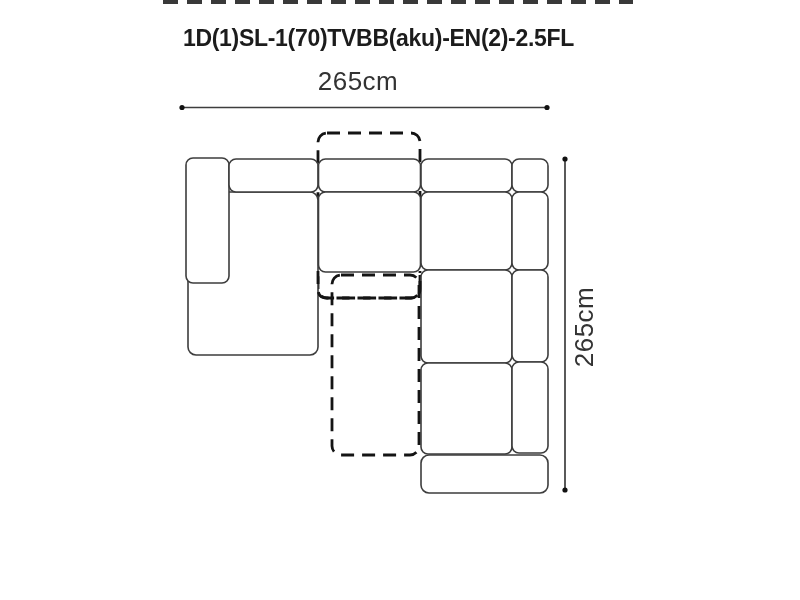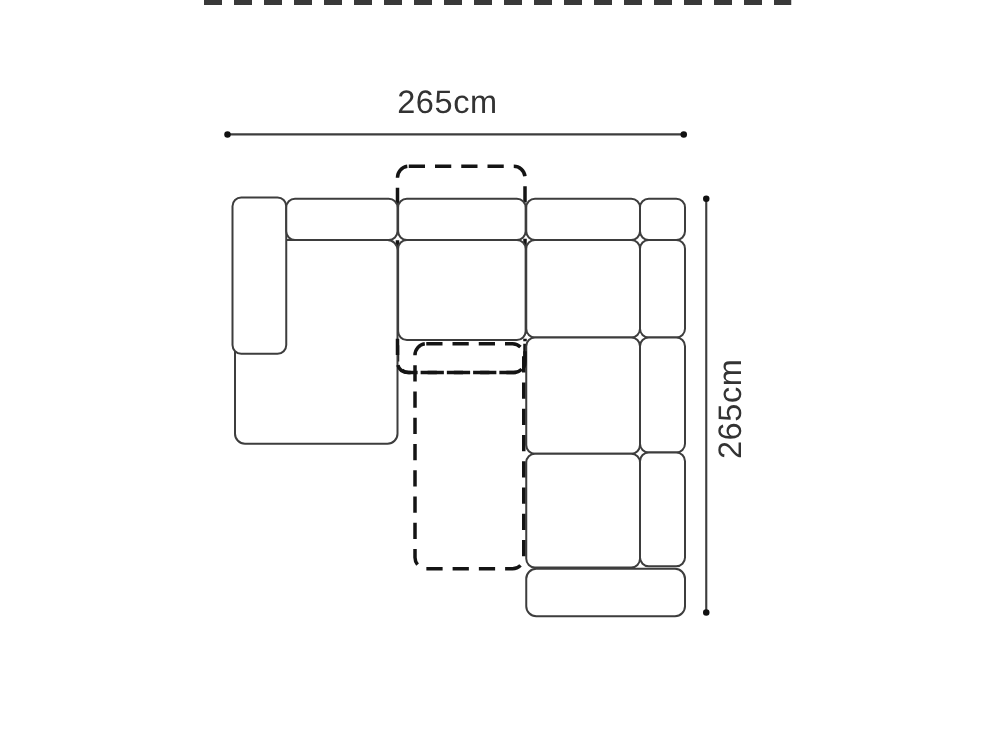--- a/index.html
+++ b/index.html
@@ -44,20 +44,21 @@
   .dimline{stroke:var(--line-color);stroke-width:1.7;}
   .dimdot{fill:#111111;stroke:none;}
 </style>
 </head>
 <body>
 
 <div class="stage">
 
   <div class="clipped-top"></div>
 
+  <div class="title">1D(1)SL-1(70)TVBB(aku)-EN(2)-2.5FL</div>
 
   <div class="dim-label top">265cm</div>
 
   <div class="dim-label right">265cm</div>
 
   <svg width="800" height="600" viewBox="0 0 800 600">
 
     <g>
       <line class="dimline" x1="182" y1="107.5" x2="547" y2="107.5"></line>
       <circle class="dimdot" cx="182" cy="107.5" r="2.6"></circle>

